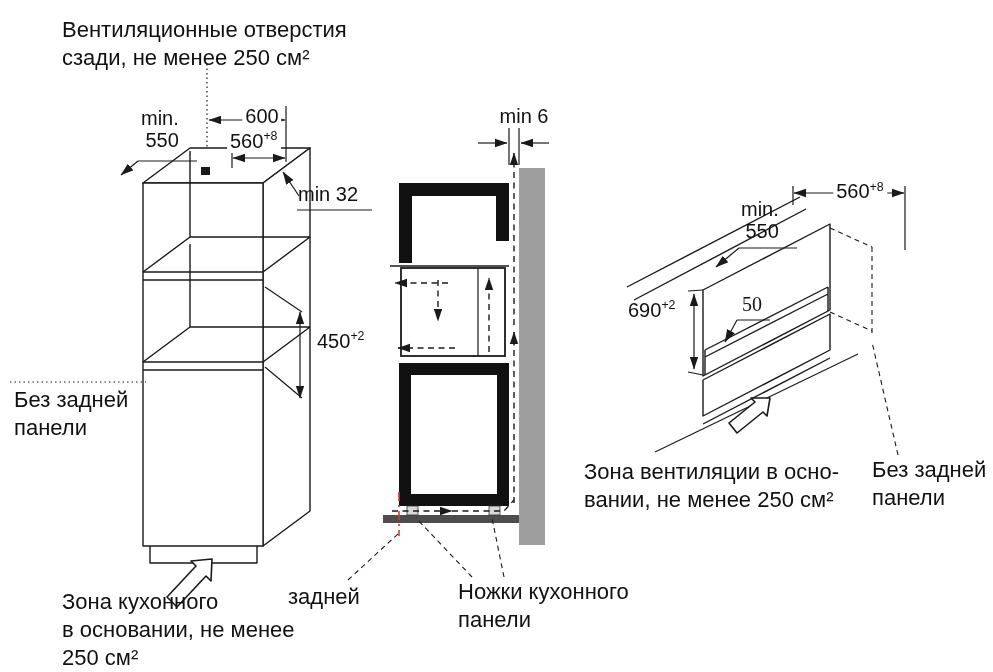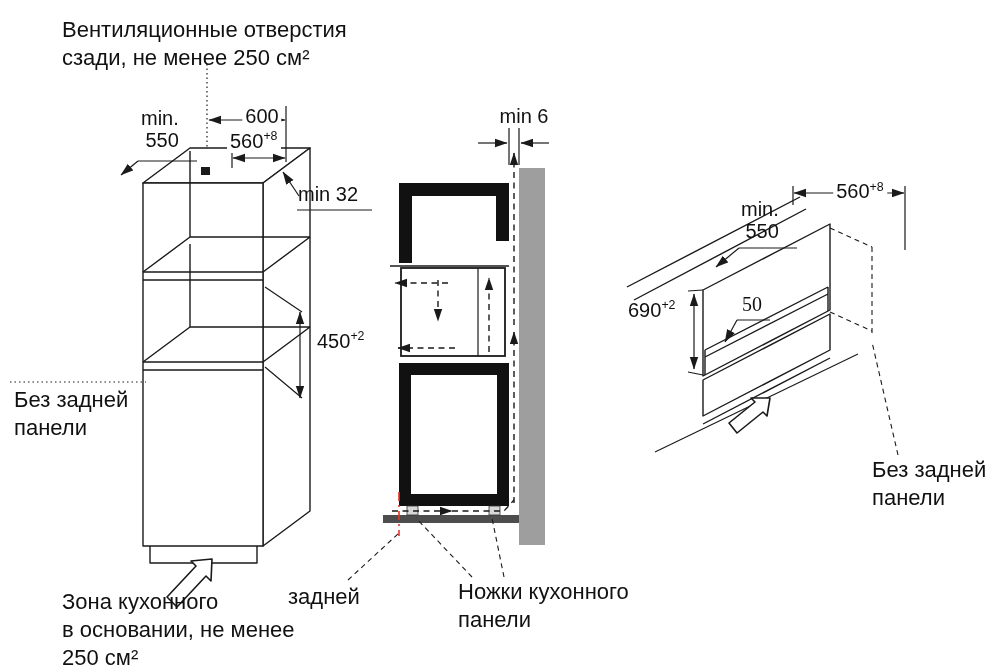--- a/index.html
+++ b/index.html
@@ -215,20 +215,22 @@
 
   <div class="dim" style="left:628px;top:300px;">
     <span>690</span><sup>+2</sup>
   </div>
 
   <div class="dim bg" style="left:739px;top:294px;font-family:Liberation Serif, serif;">
     <span>50</span>
   </div>
 
   <div class="label" style="left:584px;top:458px;">
+    <div>Зона вентиляции в осно-</div>
+    <div>вании, не менее 250 см²</div>
   </div>
 
   <div class="label" style="left:872px;top:456px;">
     <div>Без задней</div>
     <div>панели</div>
   </div>
 
 </div>
 
 </body></html>

